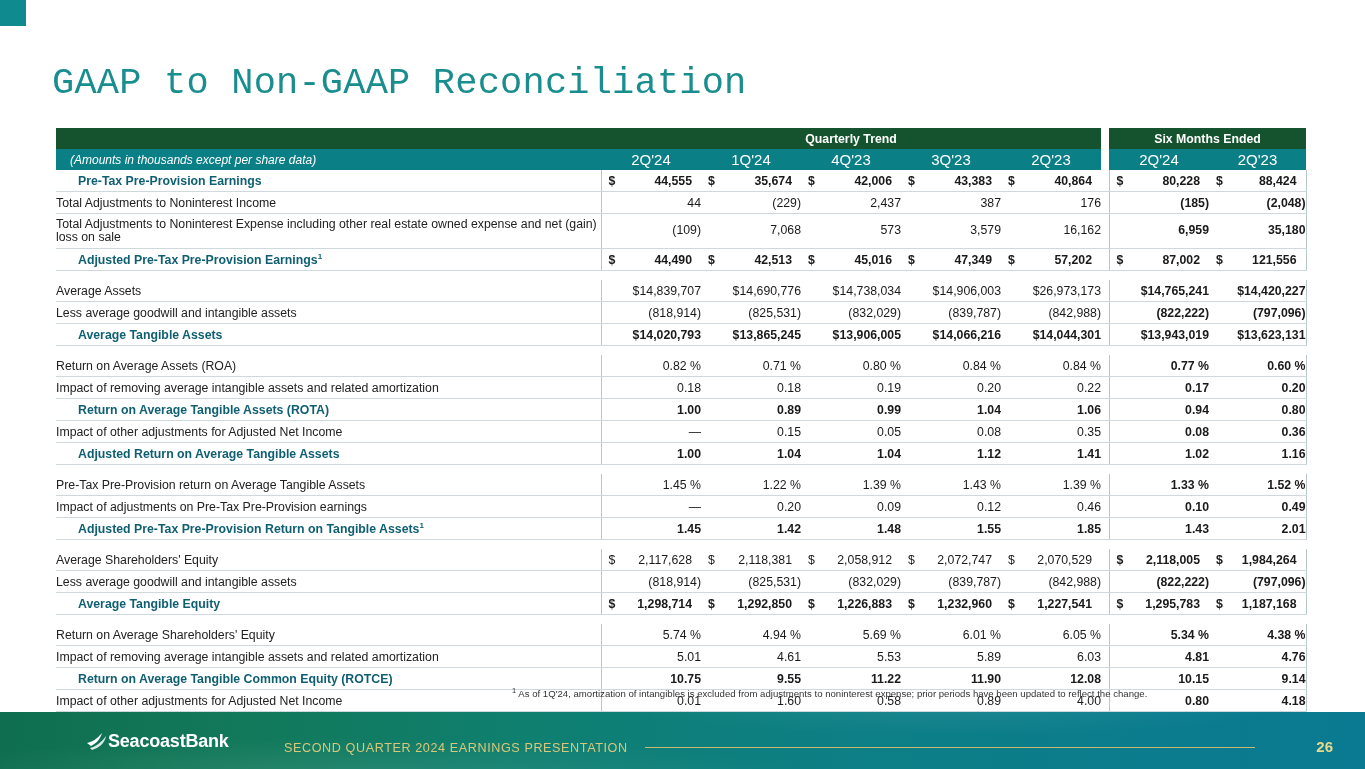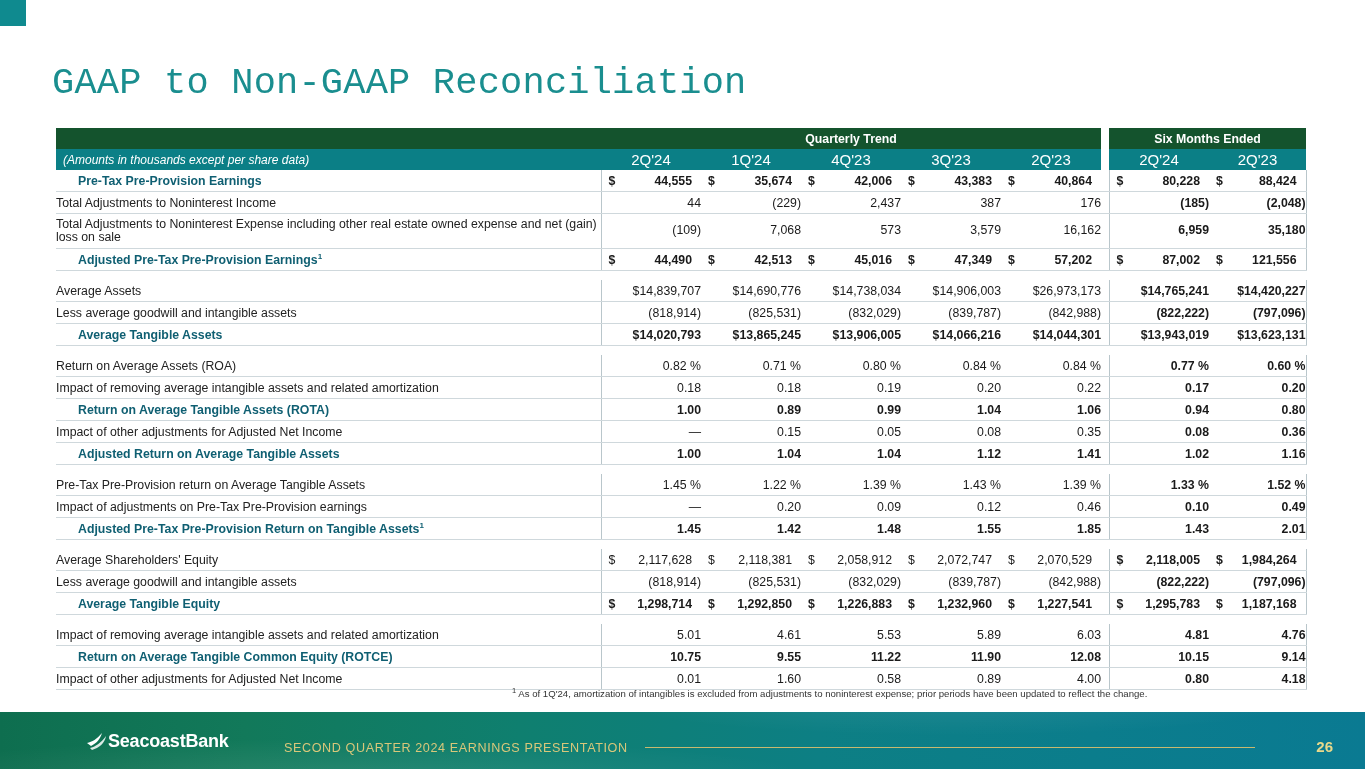--- a/index.html
+++ b/index.html
@@ -75,21 +75,21 @@
   .hdr-sub td {
     height: 21px;
     font-weight: normal;
     text-align: center;
     font-size: 15px;
   }
   .hdr-sub td.lbl {
     text-align: left;
     font-style: italic;
     font-weight: normal;
-    padding-left: 7px;
+    padding-left: 14px;
     font-size: 12px;
   }
   .gap-col {
     background: #ffffff !important;
     width: 8px;
   }
   .lbl-cell {
     text-align: left;
     padding-left: 7px;
     height: 21px;
@@ -578,20 +578,31 @@
               <div class="dollar-pair">
                 <span class="d">$</span>
                 <span class="v">1,187,168</span>
               </div>
             </td>
           </tr>
           <tr class="section-gap">
             <td colspan="9"></td>
           </tr>
           <tr class="row-line">
+            <td class="lbl-cell">Return on Average Shareholders' Equity</td>
+            <td class="num vline-left">5.74 %</td>
+            <td class="num">4.94 %</td>
+            <td class="num">5.69 %</td>
+            <td class="num">6.01 %</td>
+            <td class="num">6.05 %</td>
+            <td class="gap-col"></td>
+            <td class="num six vline-left">5.34 %</td>
+            <td class="num six vline-right">4.38 %</td>
+          </tr>
+          <tr class="row-line">
             <td class="lbl-cell">Impact of removing average intangible assets and related amortization</td>
             <td class="num vline-left">5.01</td>
             <td class="num">4.61</td>
             <td class="num">5.53</td>
             <td class="num">5.89</td>
             <td class="num">6.03</td>
             <td class="gap-col"></td>
             <td class="num six vline-left">4.81</td>
             <td class="num six vline-right">4.76</td>
           </tr>

